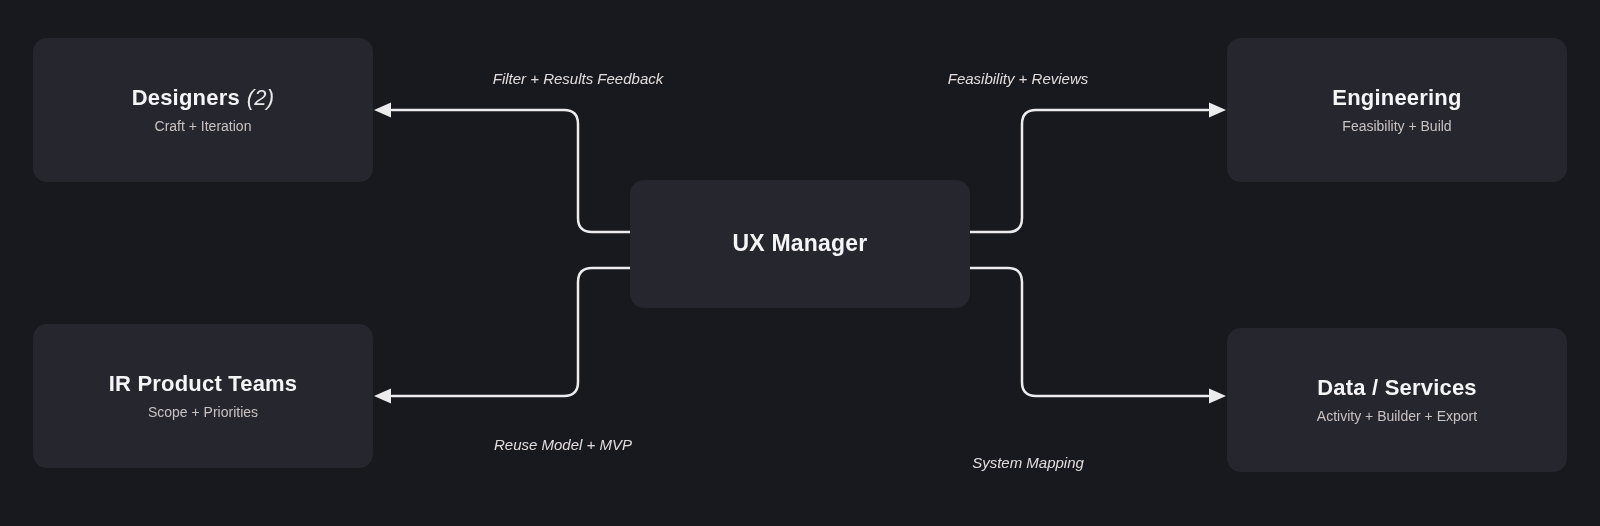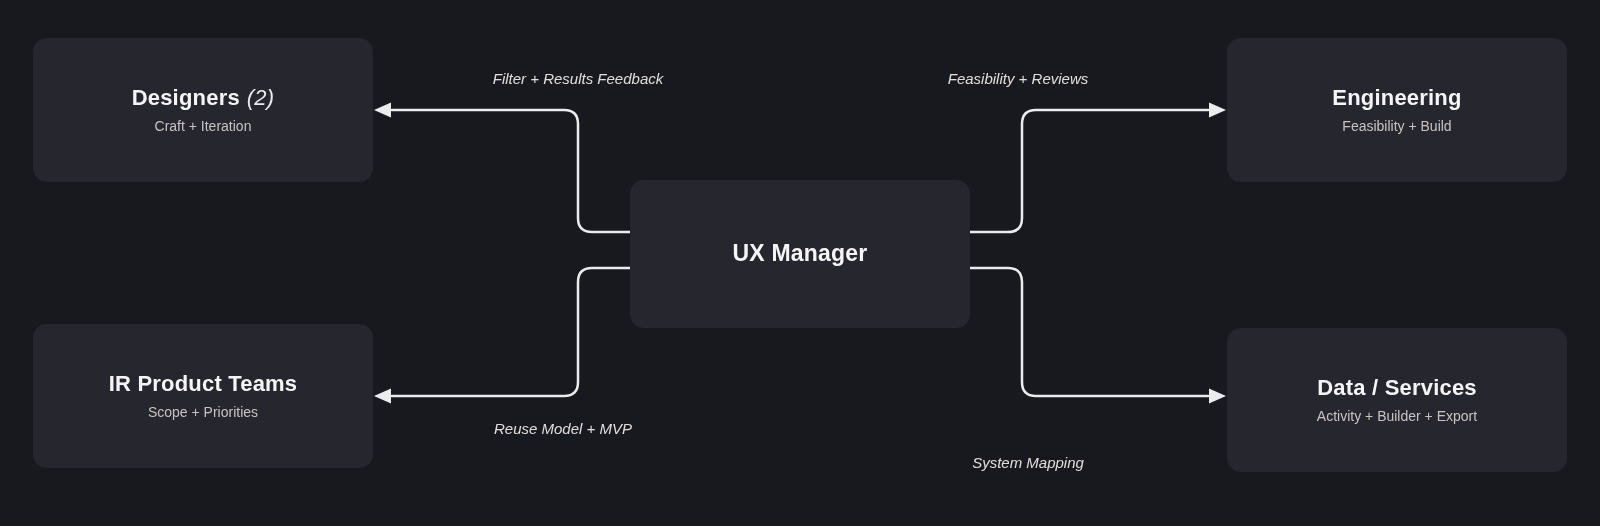--- a/index.html
+++ b/index.html
@@ -29,29 +29,29 @@
   }
   .node-title{
     font-size:22px;font-weight:700;color:var(--title);letter-spacing:.2px;line-height:1.2;
   }
   .title-suffix{font-style:italic;font-weight:400;margin-left:7px;opacity:.95;}
   .node-subtitle{font-size:14px;color:var(--subtitle);line-height:1.2;}
   #node-designers{left:33px;top:38px;}
   #node-engineering{left:1227px;top:38px;}
   #node-ir-product-teams{left:33px;top:324px;}
   #node-data-services{left:1227px;top:328px;}
-  #node-ux-manager{left:630px;top:180px;height:148px;}
+  #node-ux-manager{left:630px;top:180px;height:128px;}
   #node-ux-manager .node-title{font-size:23px;}
   .edge-label{
     position:absolute;transform:translateX(-50%);
     font-size:15px;font-style:italic;color:var(--label);white-space:nowrap;
   }
   #label-filter{left:578px;top:70px;}
   #label-requirements{left:1018px;top:70px;}
-  #label-reuse{left:563px;top:420px;}
+  #label-reuse{left:563px;top:436px;}
   #label-system{left:1028px;top:422px;margin-top:32px;}
 </style>
 </head>
 <body>
 
 <div class="stage">
 
   <svg class="wires" viewBox="0 0 1600 526" xmlns="http://www.w3.org/2000/svg">
     <path d="M630,232 H592 Q578,232 578,218 V124 Q578,110 564,110 H392"></path>
     <polygon points="374,110 391,102.5 391,117.5"></polygon>

